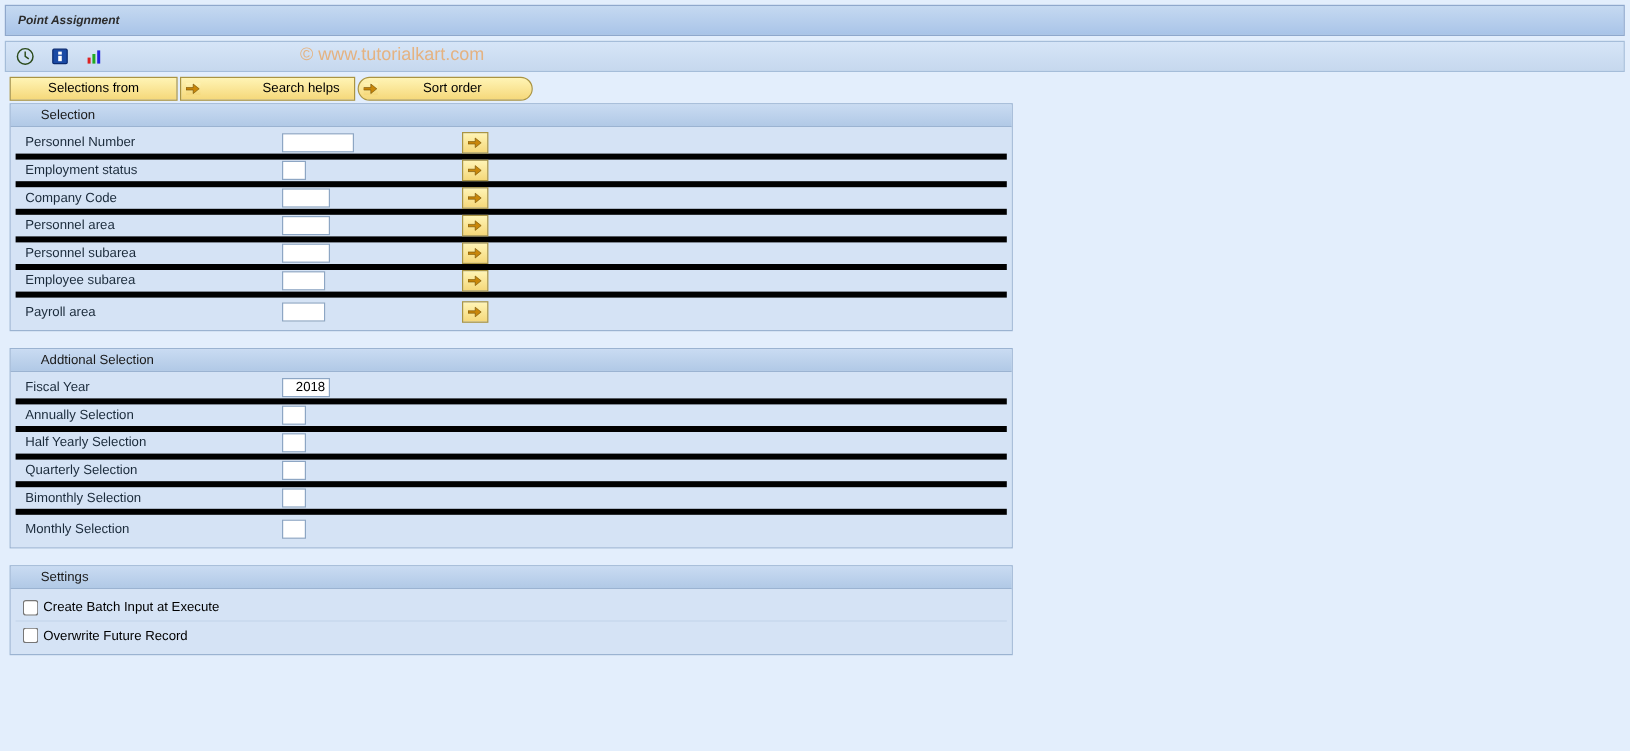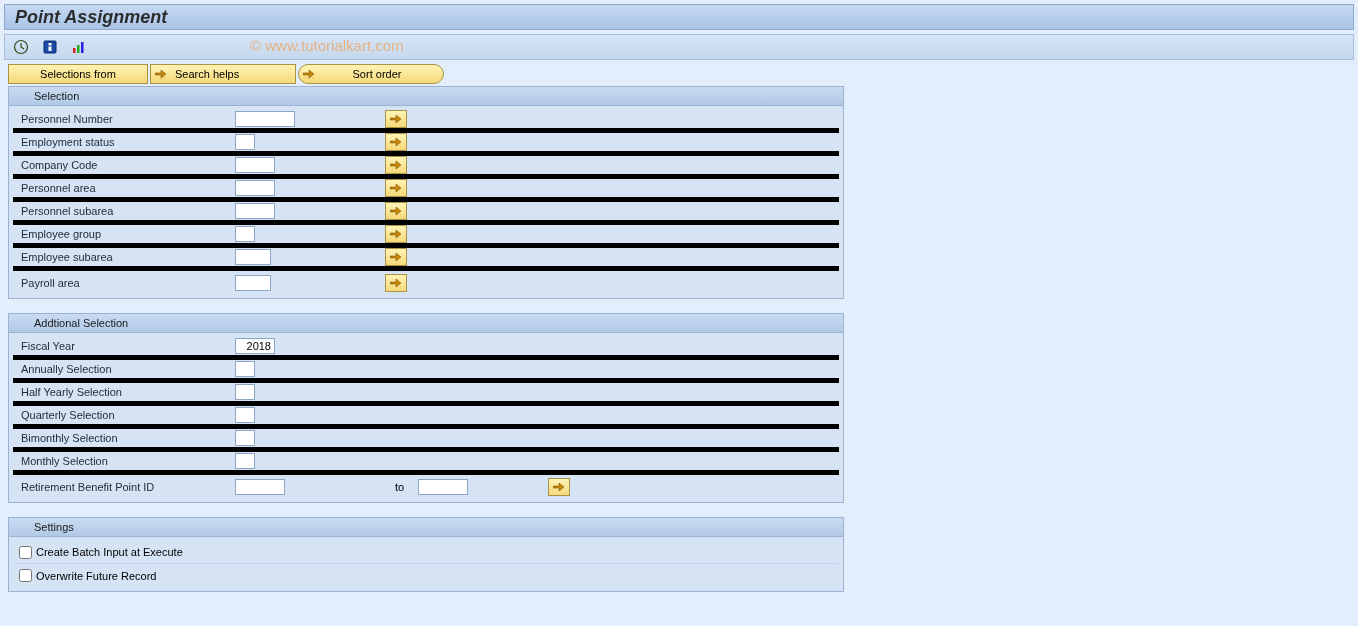--- a/index.html
+++ b/index.html
@@ -20,21 +20,21 @@
       border: 1px solid #8fa8cc;
       padding: 4px 10px;
       margin: 4px;
       height: 26px;
       display: flex;
       align-items: center;
     }
     .title-text {
       font-weight: bold;
       font-style: italic;
-      font-size: 18px;
+      font-size: 10px;
       color: #2c2c2c;
     }
     .toolbar {
       background: linear-gradient(to bottom, #d6e5f7, #c6d8ee);
       border: 1px solid #a5bdd9;
       margin: 0 4px 4px 4px;
       padding: 3px 8px;
       height: 26px;
       display: flex;
       align-items: center;
@@ -205,21 +205,21 @@
 <div class="action-buttons-row">
   <button class="action-btn" style="min-width:140px;">
     <span>Selections from</span>
   </button>
   <button class="action-btn" style="min-width:146px; justify-content:flex-start; padding-left:4px;">
     <span class="arrow-span">
       <svg class="arrow-right-svg" viewBox="0 0 12 10">
           <path d="M0 4 L6 4 L6 1 L11 5 L6 9 L6 6 L0 6 Z" fill="#c9870a" stroke="#6b4a00" stroke-width="0.5"></path>
         </svg>
     </span>
-    <span style="flex:1; text-align:left;">Search helps</span>
+    <span style="flex:1; text-align:right;">Search helps</span>
   </button>
   <button class="action-btn" style="min-width:146px; justify-content:flex-start; padding-left:4px;border-radius:10px;">
     <span class="arrow-span">
       <svg class="arrow-right-svg" viewBox="0 0 12 10">
           <path d="M0 4 L6 4 L6 1 L11 5 L6 9 L6 6 L0 6 Z" fill="#c9870a" stroke="#6b4a00" stroke-width="0.5"></path>
         </svg>
     </span>
     <span style="flex:1; text-align:center;">Sort order</span>
   </button>
 </div>
@@ -266,29 +266,20 @@
     <div class="field-row">
       <span class="field-label">Personnel subarea</span>
       <input class="field-input input-40" value="" style="">
       <span class="mult-btn">
         <svg class="arrow-right-svg" viewBox="0 0 12 10">
             <path d="M0 4 L6 4 L6 1 L11 5 L6 9 L6 6 L0 6 Z" fill="#c9870a" stroke="#6b4a00" stroke-width="0.5"></path>
           </svg>
       </span>
     </div>
     <div class="field-row">
-      <span class="field-label">Employee group</span>
-      <input class="field-input input-20" value="" style="">
-      <span class="mult-btn">
-        <svg class="arrow-right-svg" viewBox="0 0 12 10">
-            <path d="M0 4 L6 4 L6 1 L11 5 L6 9 L6 6 L0 6 Z" fill="#c9870a" stroke="#6b4a00" stroke-width="0.5"></path>
-          </svg>
-      </span>
-    </div>
-    <div class="field-row">
       <span class="field-label">Employee subarea</span>
       <input class="field-input input-36" value="" style="">
       <span class="mult-btn">
         <svg class="arrow-right-svg" viewBox="0 0 12 10">
             <path d="M0 4 L6 4 L6 1 L11 5 L6 9 L6 6 L0 6 Z" fill="#c9870a" stroke="#6b4a00" stroke-width="0.5"></path>
           </svg>
       </span>
     </div>
     <div class="field-row">
       <span class="field-label">Payroll area</span>
@@ -321,31 +312,20 @@
       <span class="field-label">Quarterly Selection</span>
       <input class="field-input input-20" value="" style="">
     </div>
     <div class="field-row">
       <span class="field-label">Bimonthly Selection</span>
       <input class="field-input input-20" value="" style="">
     </div>
     <div class="field-row">
       <span class="field-label">Monthly Selection</span>
       <input class="field-input input-20" value="" style="">
-    </div>
-    <div class="field-row">
-      <span class="field-label">Retirement Benefit Point ID</span>
-      <input class="field-input input-50" value="" style="">
-      <span class="to-label">to</span>
-      <input class="field-input input-50" value="" style="">
-      <span class="mult-btn mult-btn-additional" style="margin-left:80px;">
-        <svg class="arrow-right-svg" viewBox="0 0 12 10">
-            <path d="M0 4 L6 4 L6 1 L11 5 L6 9 L6 6 L0 6 Z" fill="#c9870a" stroke="#6b4a00" stroke-width="0.5"></path>
-          </svg>
-      </span>
     </div>
   </div>
 </div>
 
 <div class="group-box">
   <div class="group-title">Settings</div>
   <div class="group-body">
     <div class="checkbox-row">
       <input type="checkbox" class="checkbox-input" style="">
       <span>Create Batch Input at Execute</span>

